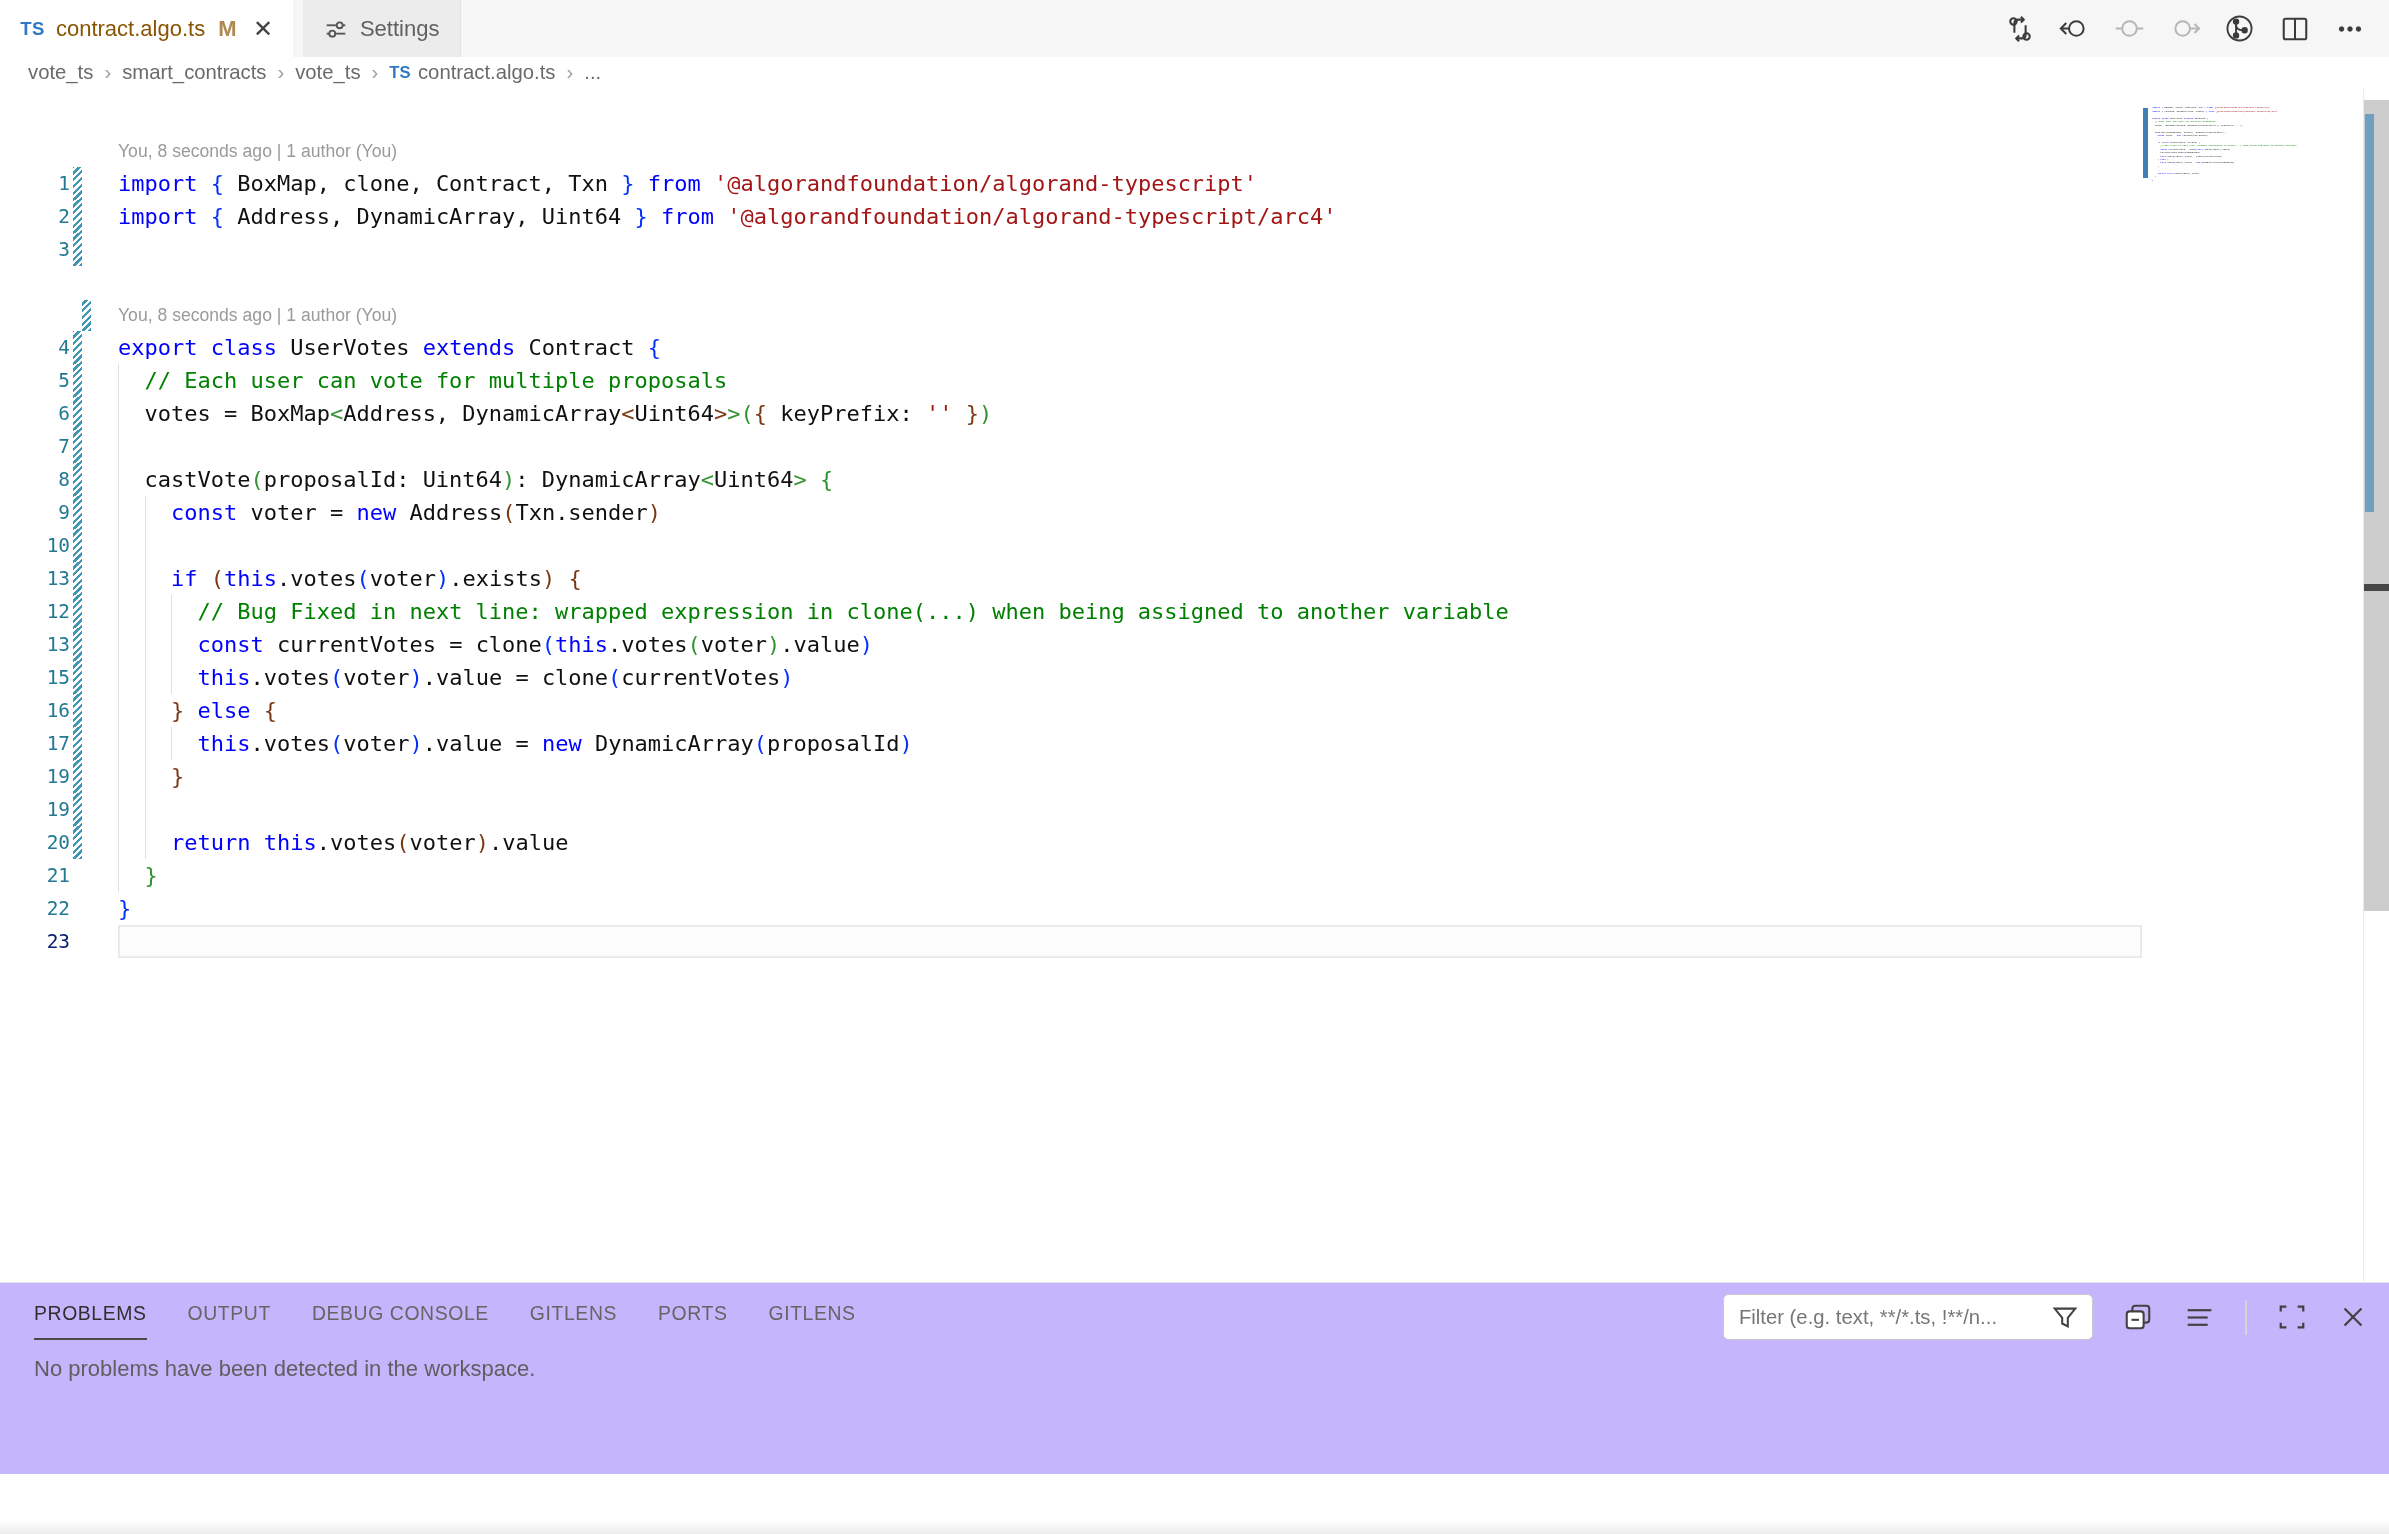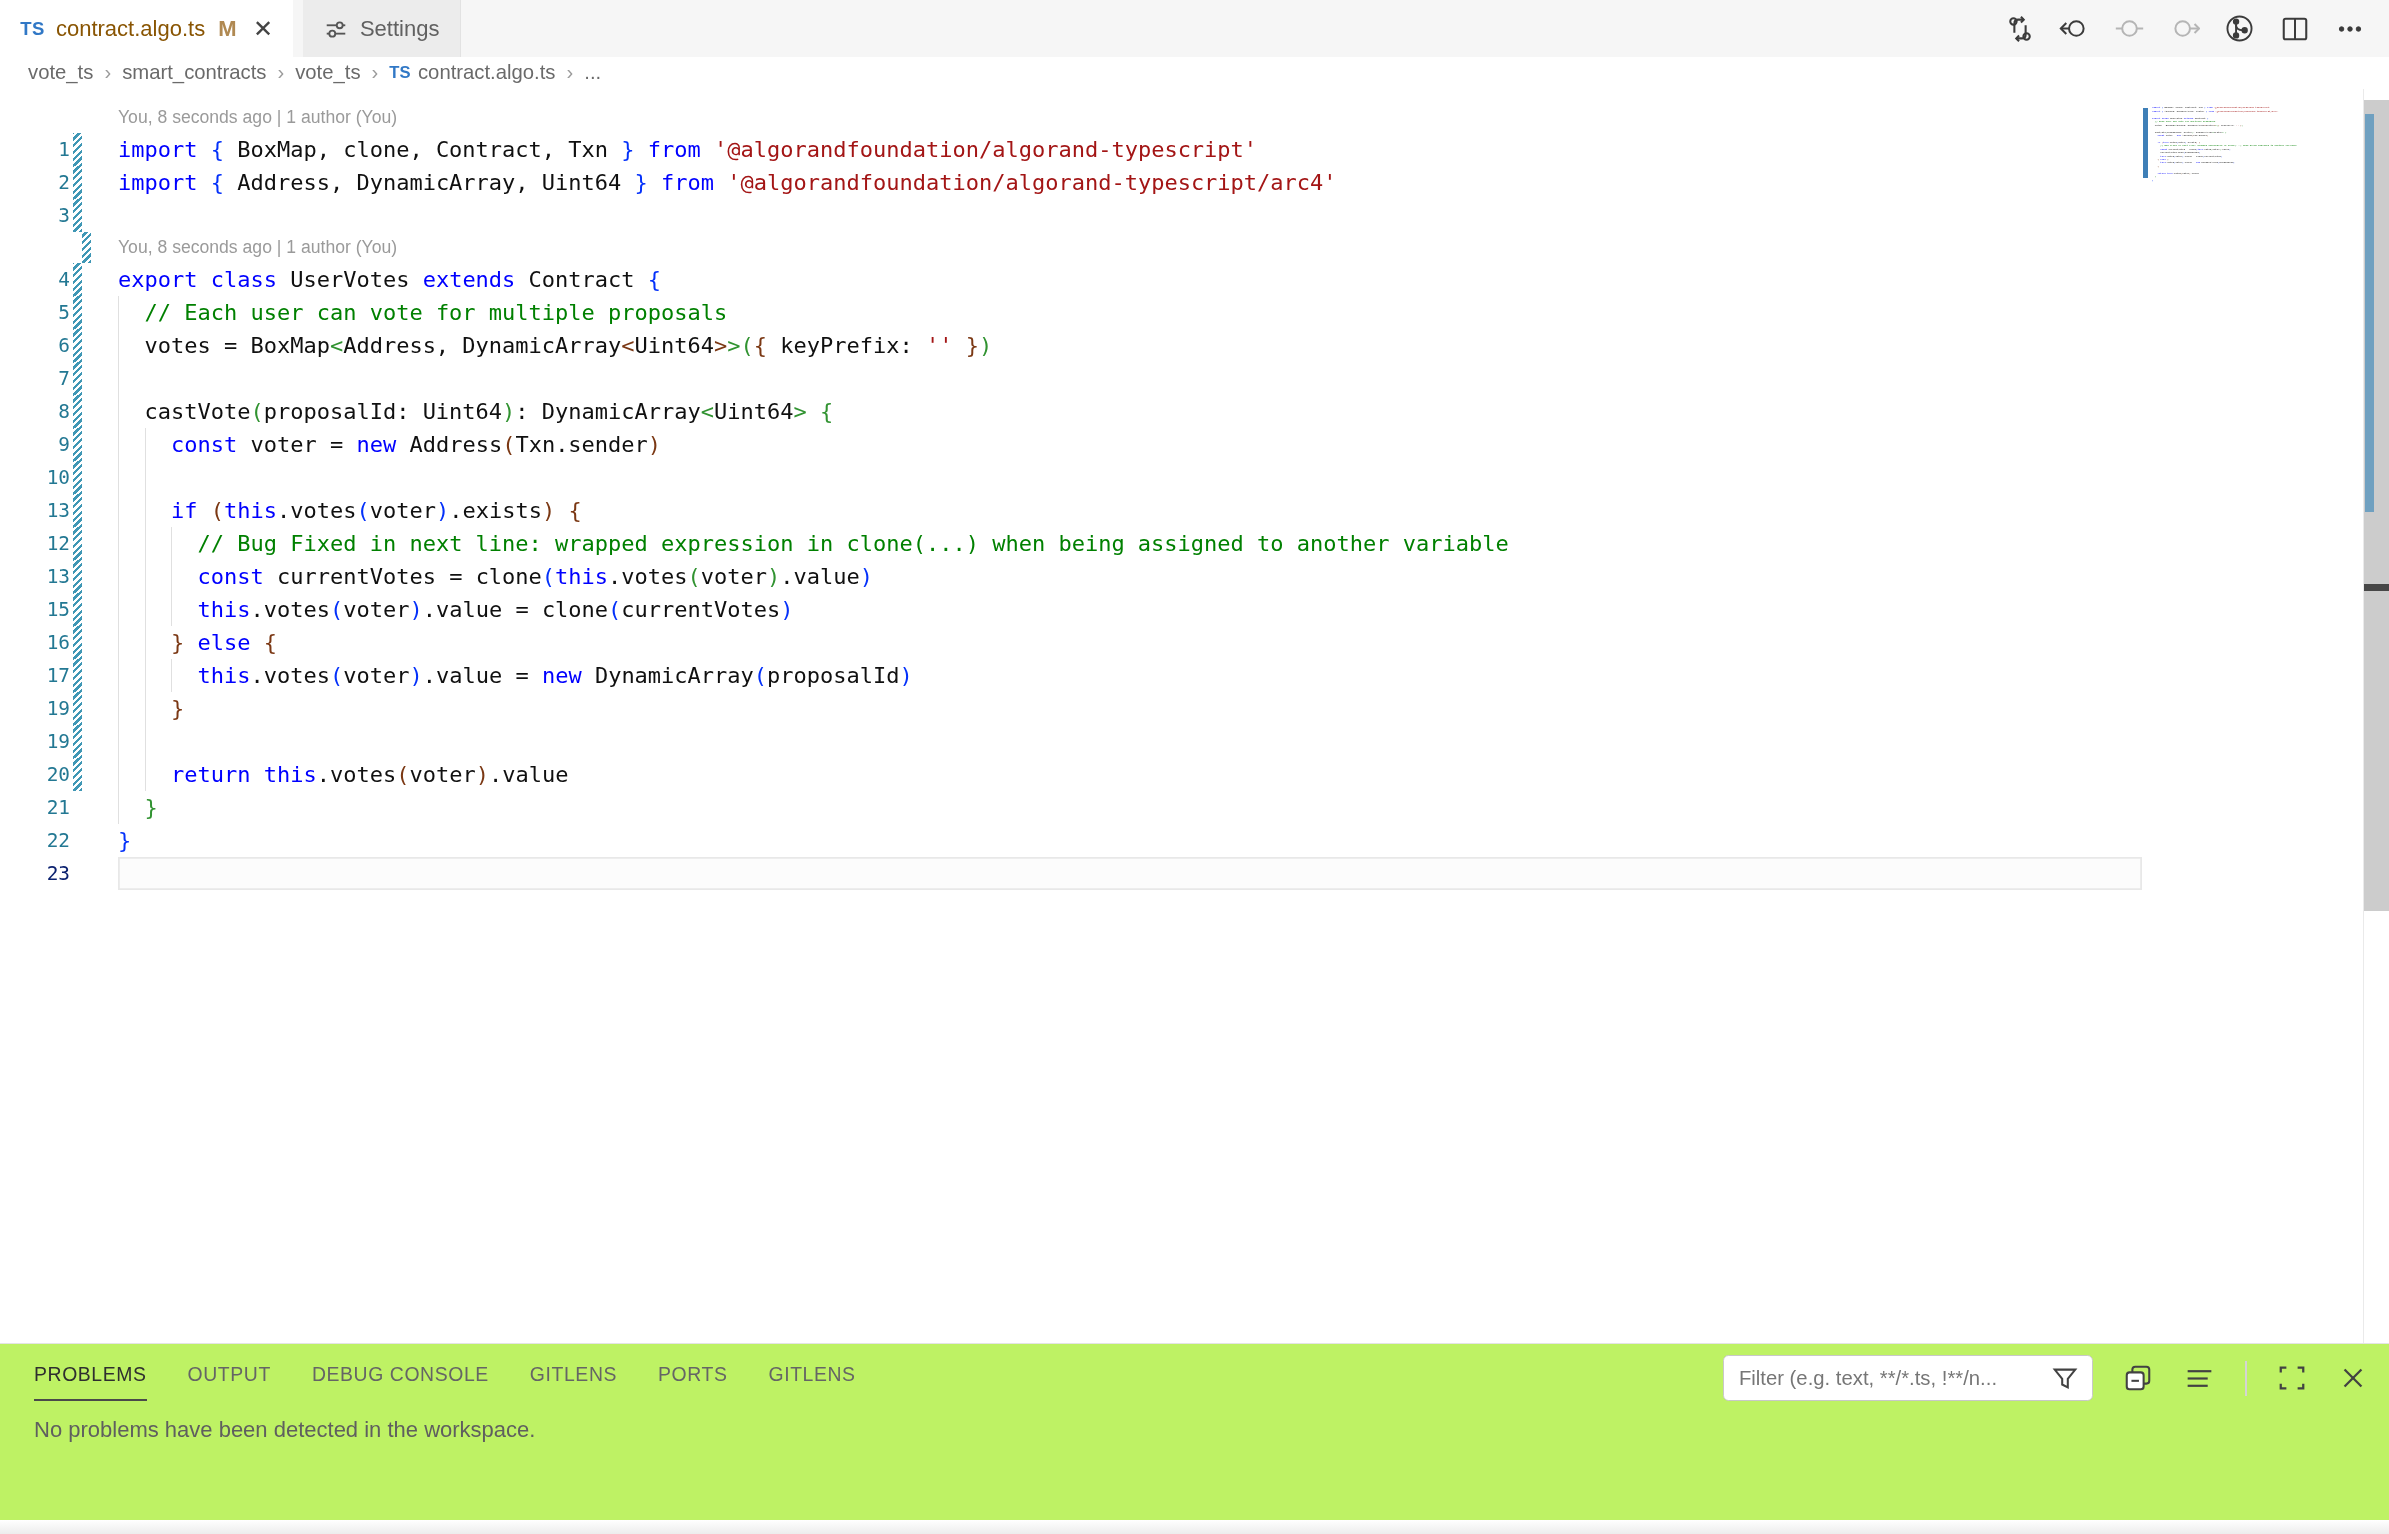--- a/index.html
+++ b/index.html
@@ -27,21 +27,21 @@
   .breadcrumbs { position:absolute; left:0; top:57px; width:100%; height:31px; background:#fff;
     display:flex; align-items:center; padding-left:28px; font-size:20.3px; color:#6a6a6a; }
   .crumb { cursor:pointer; }
   .crumb-sep { margin:0 11px; color:#9a9a9a; }
   .crumb-ts { color:#3178c6; font-weight:bold; font-size:16.6px; margin-right:7.4px; }
 
   
   .editor { position:absolute; left:0; top:89px; width:100%; height:1254px; background:#fff; }
   .code-rows { position:absolute; left:0; top:13px; right:0; }
   .row { display:flex; height:33px; align-items:center; }
-  .row.lens { height:31px; }
+  .row.lens { height:31px;margin-top:34px; }
   .lens-text { margin-left:118px; font-size:17.6px; color:#9a9a9a; }
   .num { width:70px; text-align:right; font-family:"DejaVu Sans Mono", monospace;
     font-size:19.4px; color:#237893; }
   .num.active { color:#0b216f; }
   .hatchcol { width:9.2px; height:33px; margin-left:2.8px; }
   .hatch { width:9.2px; height:100%;
     background:repeating-linear-gradient(315deg,#3f97b5 0px,#3f97b5 2.4px,#ffffff 2.4px,#ffffff 4.8px); }
   .row.lens .hatchcol { height:31px; margin-left:82px; width:9.2px; position:absolute; }
   .line-box { position:relative; flex:1; margin-left:36px; margin-right:247px; height:33px;
     font-family:"DejaVu Sans Mono", monospace; font-size:22px; line-height:33px; white-space:pre; }
@@ -59,21 +59,21 @@
   .mm-line { height:33px; line-height:33px; font-family:"DejaVu Sans Mono", monospace;
     font-size:22px; white-space:pre; }
 
   
   .scrollbar { position:absolute; top:0; right:0; width:26px; height:1254px; border-left:0.9px solid #eaeaea; }
   .sb-thumb { position:absolute; left:0; top:11px; width:26px; height:811px; background:#c3c3c3; opacity:0.85; }
   .sb-modified { position:absolute; left:0.9px; top:25px; width:9.2px; height:398px; background:#6fa0c0; }
   .sb-cursor { position:absolute; left:0; top:495px; width:26px; height:6.5px; background:#474747; }
 
   
-  .panel { position:absolute; left:0; top:1343px; width:100%; height:192px; background:#bef264;
+  .panel { position:absolute; left:0; top:1282px; width:100%; height:192px; background:#c4b5fd;
     border-top:1.8px solid #e4e4e4; }
   .panel-tabs { display:flex; gap:41px; padding-left:34px; padding-top:18.5px; }
   .ptab { font-size:19.4px; letter-spacing:0.6px; color:#656565; padding-bottom:13px; cursor:pointer; }
   .ptab.active { color:#2f2f2f; border-bottom:2.8px solid #4a4a4a; }
   .panel-msg { padding-left:34px; margin-top:16.6px; font-size:22px; color:#5f5f5f; }
   .panel-right { position:absolute; right:20.3px; top:11px; display:flex; align-items:center; gap:30px; }
   .filter-box { width:370px; height:46px; border:1.8px solid #c8c8c8; border-radius:5.5px; background:#fff;
     display:flex; align-items:center; padding:0 11px 0 15px; }
   .filter-box input { flex:1; border:none; outline:none; font-size:20.3px; color:#444; background:transparent;
     font-family:"Liberation Sans", sans-serif; min-width:0; }

